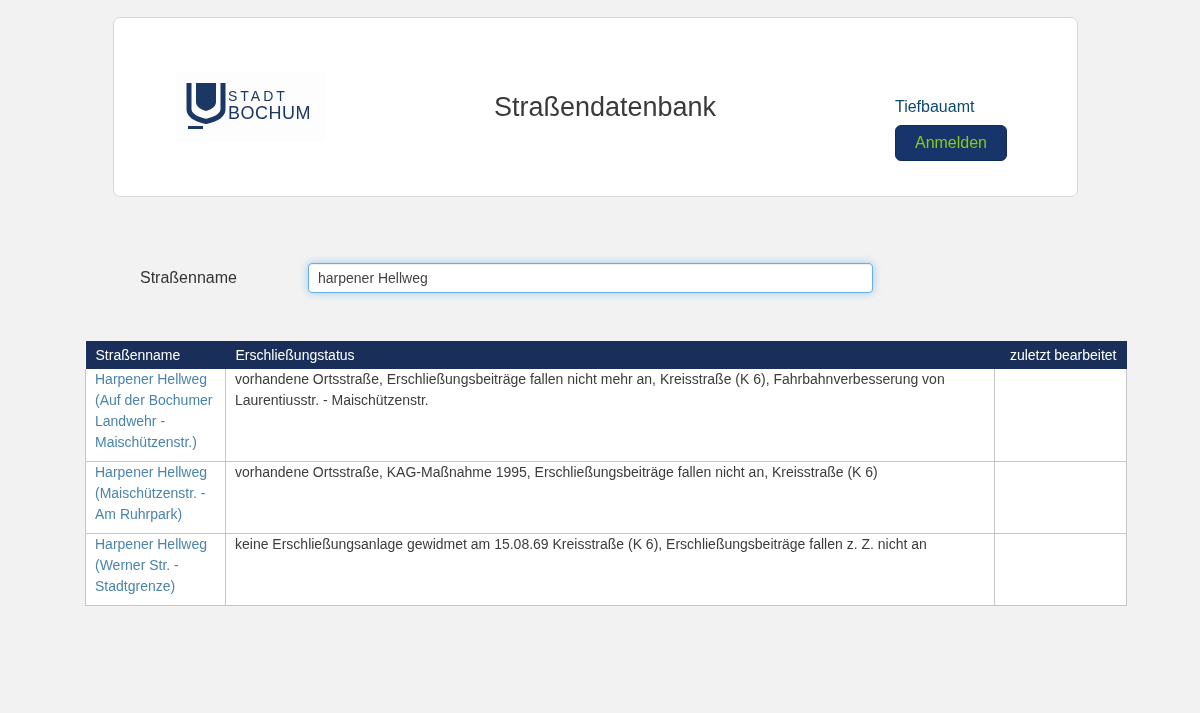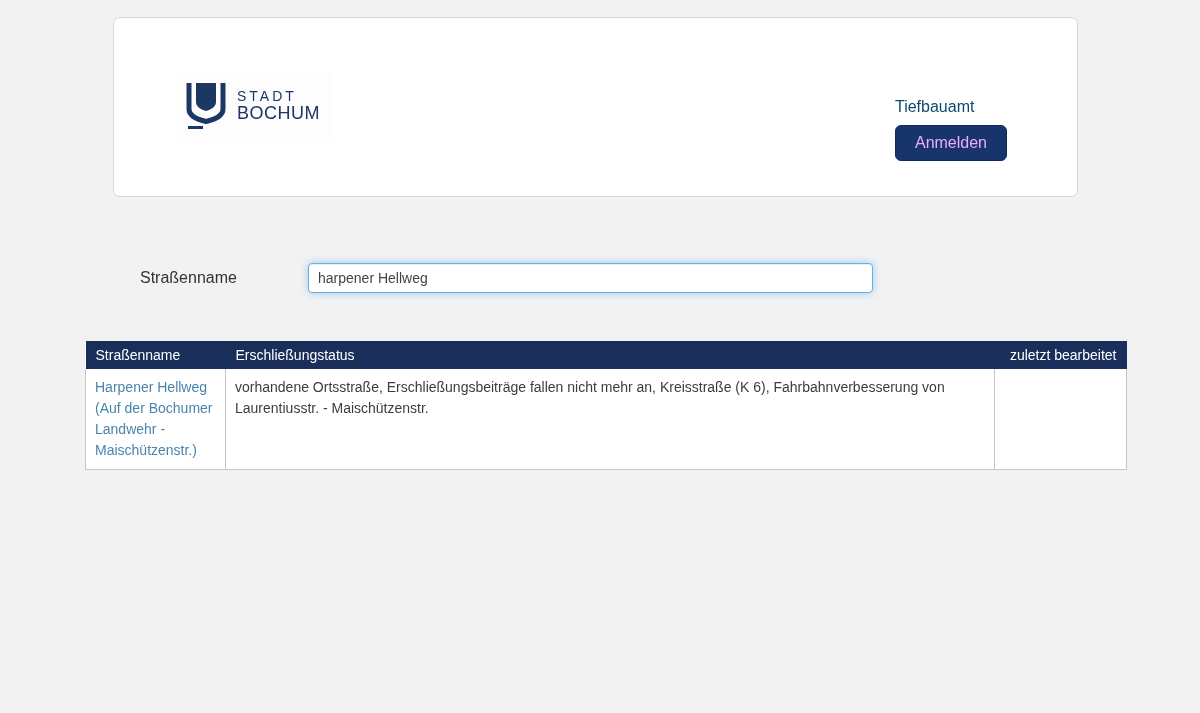--- a/index.html
+++ b/index.html
@@ -19,29 +19,29 @@
     background: #ffffff;
     border: 1px solid #d8d8d8;
     border-radius: 7px;
     display: flex;
     align-items: center;
     justify-content: space-between;
     padding: 0 70px 0 62px;
   }
   .logo { display: flex; align-items: center; background: #fdfdfe; padding: 10px 14px 12px 8px; }
   .logo svg { display: block; }
-  .logo-text { margin-left: 9px; color: #1b3764; line-height: 1.05; }
+  .logo-text { color: #1b3764; line-height: 1.05; }
   .logo-l1 { display: block; font-size: 14px; letter-spacing: 3px; font-weight: 500; }
   .logo-l2 { display: block; font-size: 18px; font-weight: 400; letter-spacing: 0.5px; }
   .app-title { font-size: 27px; color: #3a3a3a; font-weight: 400; margin-left: -10px; }
   .auth { display: flex; flex-direction: column; align-items: flex-start; }
   .dept { font-size: 16px; color: #0c4a6e; margin-bottom: 9px; margin-top: 44px; }
   .login-btn {
     background: #17356b;
-    color: #f0abfc;
+    color: #84cc16;
     font-family: "Liberation Sans", sans-serif;
     font-size: 16px;
     border: 1px solid #122c5a;
     border-radius: 6px;
     padding: 8px 19px;
     cursor: pointer;
   }
 
   
   .search-row {
@@ -79,21 +79,21 @@
     font-size: 14px;
     padding: 6px 10px;
     border: none;
   }
   .th-name   { width: 140px; text-align: left; }
   .th-status { text-align: left; }
   .th-edited { width: 132px; text-align: right; }
   .streets-table td {
     border: 1px solid #c6c6c6;
     vertical-align: top;
-    padding: 8px 9px;
+    padding: 0 9px;
     line-height: 1.5;
   }
   .streets-table tr:first-child td { border-top: none; }
   td.cell-name a {
     color: #4a84ad;
     text-decoration: none;
   }
   td.cell-status { color: #3c3c3c; }
   td.cell-edited { color: #3c3c3c; }
   .row-1 { height: 92px; }
@@ -117,20 +117,21 @@
       <path d="M5 1 V27 C5 33 10 36.5 22 39.5 C34 36.5 39 33 39 27 V1" fill="none" stroke="#1b3764" stroke-width="5"></path>
       <path d="M12 1 H32 V20 C32 24.5 28 27 22 29 C16 27 12 24.5 12 20 Z" fill="#1b3764"></path>
       <rect x="4" y="44" width="15" height="3" fill="#1b3764"></rect>
     </svg>
     <div class="logo-text">
       <span class="logo-l1">STADT</span>
       <span class="logo-l2">BOCHUM</span>
     </div>
   </div>
 
+  <div class="app-title">Straßendatenbank</div>
 
   <div class="auth">
     <div class="dept">Tiefbauamt</div>
     <button class="login-btn">Anmelden</button>
   </div>
 </div>
 
 <div class="search-row">
   <label class="search-label" for="street-search">Straßenname</label>
   <input id="street-search" class="search-input" type="text" value="harpener Hellweg" style="">
@@ -143,14 +144,24 @@
       <th class="th-status">Erschließungstatus</th>
       <th class="th-edited">zuletzt bearbeitet</th>
     </tr>
   </thead>
   <tbody>
       <tr class="row-1">
         <td class="cell-name"><a href="#">Harpener Hellweg (Auf der Bochumer Landwehr - Maischützenstr.)</a></td>
         <td class="cell-status"><span>vorhandene Ortsstraße, Erschließungsbeiträge fallen nicht mehr an, Kreisstraße (K 6), Fahrbahnverbesserung von Laurentiusstr. - Maischützenstr.</span></td>
         <td class="cell-edited"></td>
       </tr>
+      <tr class="row-3">
+        <td class="cell-name"><a href="#">Harpener Hellweg (Maischützenstr. - Am Ruhrpark)</a></td>
+        <td class="cell-status"><span>vorhandene Ortsstraße, KAG-Maßnahme 1995, Erschließungsbeiträge fallen nicht an, Kreisstraße (K 6)</span></td>
+        <td class="cell-edited"></td>
+      </tr>
+      <tr class="row-4">
+        <td class="cell-name"><a href="#">Harpener Hellweg (Werner Str. - Stadtgrenze)</a></td>
+        <td class="cell-status"><span>keine Erschließungsanlage gewidmet am 15.08.69 Kreisstraße (K 6), Erschließungsbeiträge fallen z. Z. nicht an</span></td>
+        <td class="cell-edited"></td>
+      </tr>
     </tbody>
 </table>
 
 </body></html>

